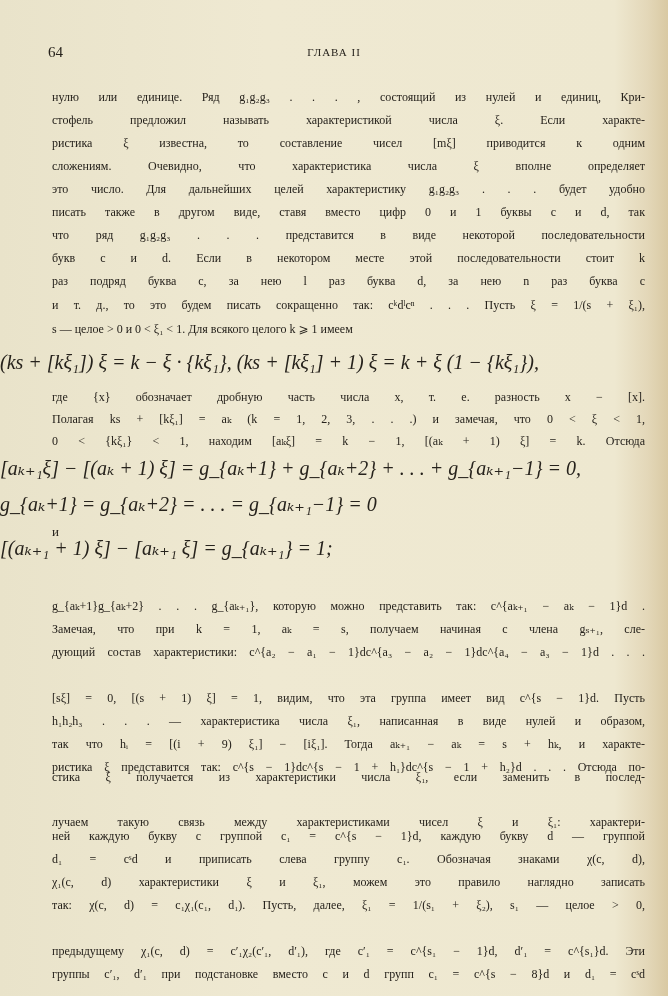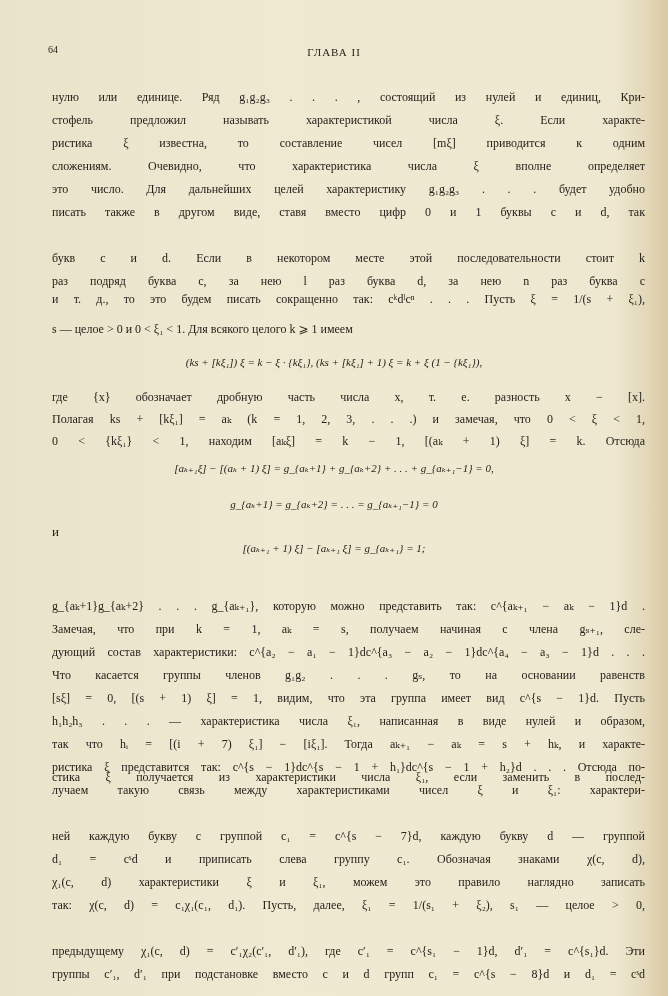--- a/index.html
+++ b/index.html
@@ -7,74 +7,74 @@
       width: 668px; height: 996px; overflow: hidden;
       background: #ede7cf;
       font-family: "Liberation Serif", "DejaVu Serif", serif;
       color: #26221c;
       position: relative;
     }
     .page {
       position: absolute; left: 0; top: 0; width: 668px; height: 996px;
       background: linear-gradient(90deg, #e9e3ca 0%, #efe9d2 40%, #eee8d0 92%, #e3d7b8 97%, #d9c9a3 100%);
     }
-    .page-num { position: absolute; left: 48px; top: 44px; font-size: 10px; }
+    .page-num { position: absolute; left: 48px; top: 44px; font-size: 15px; }
     .running-head { position: absolute; left: 0; width: 668px; top: 46px; text-align: center; font-size: 11px; letter-spacing: 1px; }
     .line {
       position: absolute; left: 52px; width: 593px;
       font-size: 12px; line-height: 18px; white-space: nowrap;
       text-align: justify; text-align-last: justify;
     }
     .line.last { text-align-last: left; }
     .formula {
-      position: absolute; left: 0; width: 668px; text-align: center;
-      font-size: 11px; line-height: 20px; white-space: nowrap;
+      position: absolute; left: 0; width: 668px; text-align: left;
+      font-size: 20px; line-height: 20px; white-space: nowrap;
     }
     .i { font-style: italic; }
     .conj { position: absolute; left: 52px; font-size: 13px; }
   </style>
 </head>
 <body>
 
 <div class="page">
 
   <div class="page-num">64</div>
   <div class="running-head">ГЛАВА II</div>
 
   <div class="line" style="top:88px">нулю или единице. Ряд g₁g₂g₃ . . . , состоящий из нулей и единиц, Кри-</div>
   <div class="line" style="top:111px">стофель предложил называть характеристикой числа ξ. Если характе-</div>
   <div class="line" style="top:134px">ристика ξ известна, то составление чисел [mξ] приводится к одним</div>
   <div class="line" style="top:157px">сложениям. Очевидно, что характеристика числа ξ вполне определяет</div>
   <div class="line" style="top:180px">это число. Для дальнейших целей характеристику g₁g₂g₃ . . . будет удобно</div>
   <div class="line" style="top:203px">писать также в другом виде, ставя вместо цифр 0 и 1 буквы c и d, так</div>
+  <div class="line" style="top:226px">что ряд g₁g₂g₃ . . . представится в виде некоторой последовательности</div>
   <div class="line" style="top:272px">раз подряд буква c, за нею l раз буква d, за нею n раз буква c</div>
   <div class="line" style="top:249px">букв c и d. Если в некотором месте этой последовательности стоит k</div>
-  <div class="line" style="top:290px">и т. д., то это будем писать сокращенно так: cᵏdˡcⁿ . . . Пусть ξ = 1/(s + ξ₁),</div>
+  <div class="line" style="top:296px">и т. д., то это будем писать сокращенно так: cᵏdˡcⁿ . . . Пусть ξ = 1/(s + ξ₁),</div>
   <div class="line last" style="top:320px">s — целое &gt; 0 и 0 &lt; ξ₁ &lt; 1. Для всякого целого k ⩾ 1 имеем</div>
 
   <div class="formula i" style="top:352px">(ks + [kξ₁]) ξ = k − ξ · {kξ₁},   (ks + [kξ₁] + 1) ξ = k + ξ (1 − {kξ₁}),</div>
 
   <div class="line" style="top:388px">где {x} обозначает дробную часть числа x, т. е. разность x − [x].</div>
   <div class="line" style="top:410px">Полагая ks + [kξ₁] = aₖ (k = 1, 2, 3, . . .) и замечая, что 0 &lt; ξ &lt; 1,</div>
   <div class="line" style="top:432px">0 &lt; {kξ₁} &lt; 1, находим [aₖξ] = k − 1, [(aₖ + 1) ξ] = k. Отсюда</div>
 
   <div class="formula i" style="top:458px">[aₖ₊₁ξ] − [(aₖ + 1) ξ] = g_{aₖ+1} + g_{aₖ+2} + . . . + g_{aₖ₊₁−1} = 0,</div>
   <div class="formula i" style="top:494px">g_{aₖ+1} = g_{aₖ+2} = . . . = g_{aₖ₊₁−1} = 0</div>
   <div class="conj" style="top:524px">и</div>
   <div class="formula i" style="top:538px">[(aₖ₊₁ + 1) ξ] − [aₖ₊₁ ξ] = g_{aₖ₊₁} = 1;</div>
 
   <div class="line" style="top:597px">g_{aₖ+1}g_{aₖ+2} . . . g_{aₖ₊₁}, которую можно представить так: c^{aₖ₊₁ − aₖ − 1}d .</div>
   <div class="line" style="top:620px">Замечая, что при k = 1, aₖ = s, получаем начиная с члена gₛ₊₁, сле-</div>
   <div class="line" style="top:643px">дующий состав характеристики: c^{a₂ − a₁ − 1}dc^{a₃ − a₂ − 1}dc^{a₄ − a₃ − 1}d . . .</div>
-  <div class="line" style="top:666px">Что касается группы членов g₁g₂ . . . gₛ, то на основании равенств</div>
   <div class="line" style="top:689px">[sξ] = 0, [(s + 1) ξ] = 1, видим, что эта группа имеет вид c^{s − 1}d. Пусть</div>
   <div class="line" style="top:712px">h₁h₂h₃ . . . — характеристика числа ξ₁, написанная в виде нулей и образом,</div>
-  <div class="line" style="top:735px">так что hᵢ = [(i + 7) ξ₁] − [iξ₁]. Тогда aₖ₊₁ − aₖ = s + hₖ, и характе-</div>
+  <div class="line" style="top:735px">так что hᵢ = [(i + 9) ξ₁] − [iξ₁]. Тогда aₖ₊₁ − aₖ = s + hₖ, и характе-</div>
   <div class="line" style="top:758px">ристика ξ представится так: c^{s − 1}dc^{s − 1 + h₁}dc^{s − 1 + h₂}d . . . Отсюда по-</div>
-  <div class="line" style="top:781px">лучаем такую связь между характеристиками чисел ξ и ξ₁: характери-</div>
+  <div class="line" style="top:813px">лучаем такую связь между характеристиками чисел ξ и ξ₁: характери-</div>
   <div class="line" style="top:768px">стика ξ получается из характеристики числа ξ₁, если заменить в послед-</div>
-  <div class="line" style="top:827px">ней каждую букву c группой c₁ = c^{s − 7}d, каждую букву d — группой</div>
+  <div class="line" style="top:827px">ней каждую букву c группой c₁ = c^{s − 1}d, каждую букву d — группой</div>
   <div class="line" style="top:850px">d₁ = cˢd и приписать слева группу c₁. Обозначая знаками χ(c, d),</div>
   <div class="line" style="top:873px">χ₁(c, d) характеристики ξ и ξ₁, можем это правило наглядно записать</div>
   <div class="line" style="top:896px">так: χ(c, d) = c₁χ₁(c₁, d₁). Пусть, далее, ξ₁ = 1/(s₁ + ξ₂), s₁ — целое &gt; 0,</div>
   <div class="line" style="top:942px">предыдущему χ₁(c, d) = c′₁χ₂(c′₁, d′₁), где c′₁ = c^{s₁ − 1}d, d′₁ = c^{s₁}d. Эти</div>
   <div class="line" style="top:965px">группы c′₁, d′₁ при подстановке вместо c и d групп c₁ = c^{s − 8}d и d₁ = cˢd</div>
 </div>
 
 </body></html>

